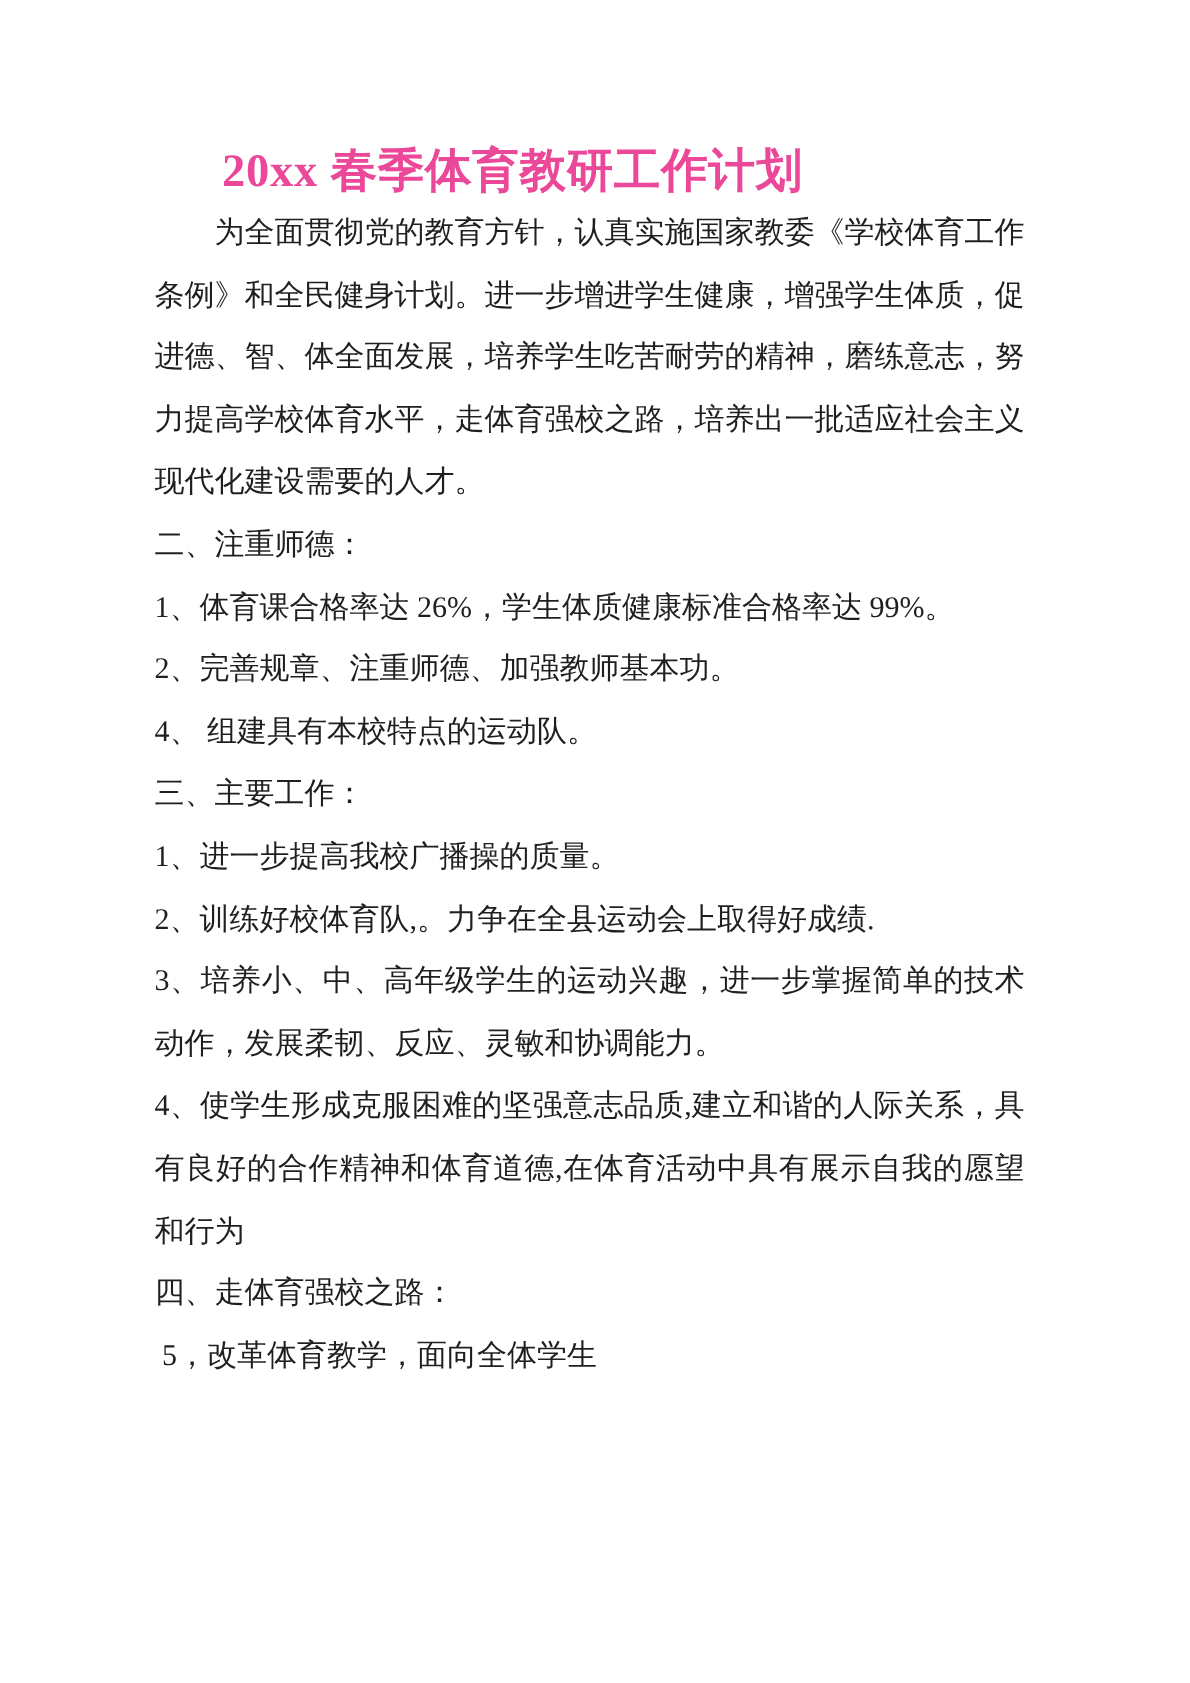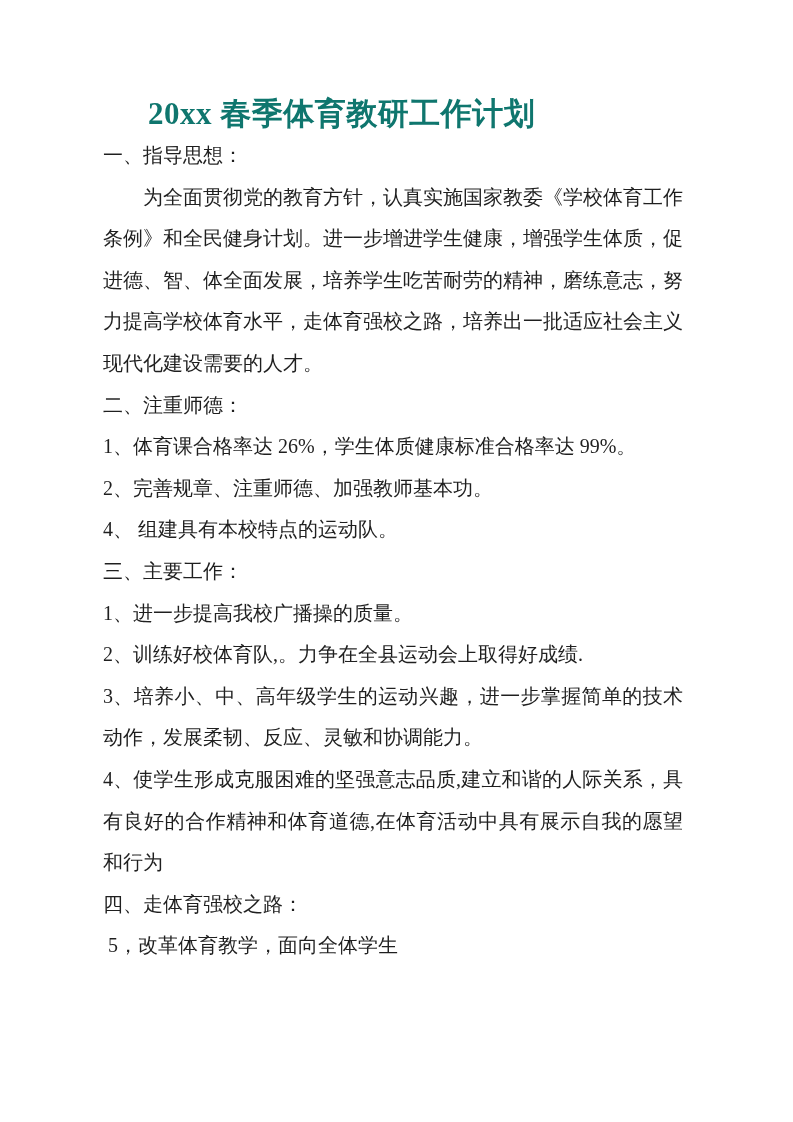--- a/index.html
+++ b/index.html
@@ -18,21 +18,21 @@
   }
   .content {
     padding: 93px 110px 0 103px;
   }
   .doc-title {
     margin: 0;
     padding-left: 45px;
     font-size: 31px;
     line-height: 42px;
     font-weight: bold;
-    color: #0f766e;
+    color: #ec4899;
     white-space: pre-wrap;
     letter-spacing: 0.5px;
   }
   .block {
     margin: 0;
     font-size: 20px;
     line-height: 41.6px;
     text-align: justify;
     white-space: pre-wrap;
     word-break: break-all;
@@ -42,21 +42,20 @@
   }
 </style>
 </head>
 <body>
 
 <div class="page">
   <div class="content">
 
     <h1 class="doc-title">20xx 春季体育教研工作计划</h1>
 
-    <p class="block">一、指导思想：</p>
 
     <p class="block indent">为全面贯彻党的教育方针，认真实施国家教委《学校体育工作条例》和全民健身计划。进一步增进学生健康，增强学生体质，促进德、智、体全面发展，培养学生吃苦耐劳的精神，磨练意志，努力提高学校体育水平，走体育强校之路，培养出一批适应社会主义现代化建设需要的人才。</p>
 
     <p class="block">二、注重师德：</p>
 
     <p class="block">1、体育课合格率达 26%，学生体质健康标准合格率达 99%。</p>
 
     <p class="block">2、完善规章、注重师德、加强教师基本功。</p>
 
 

